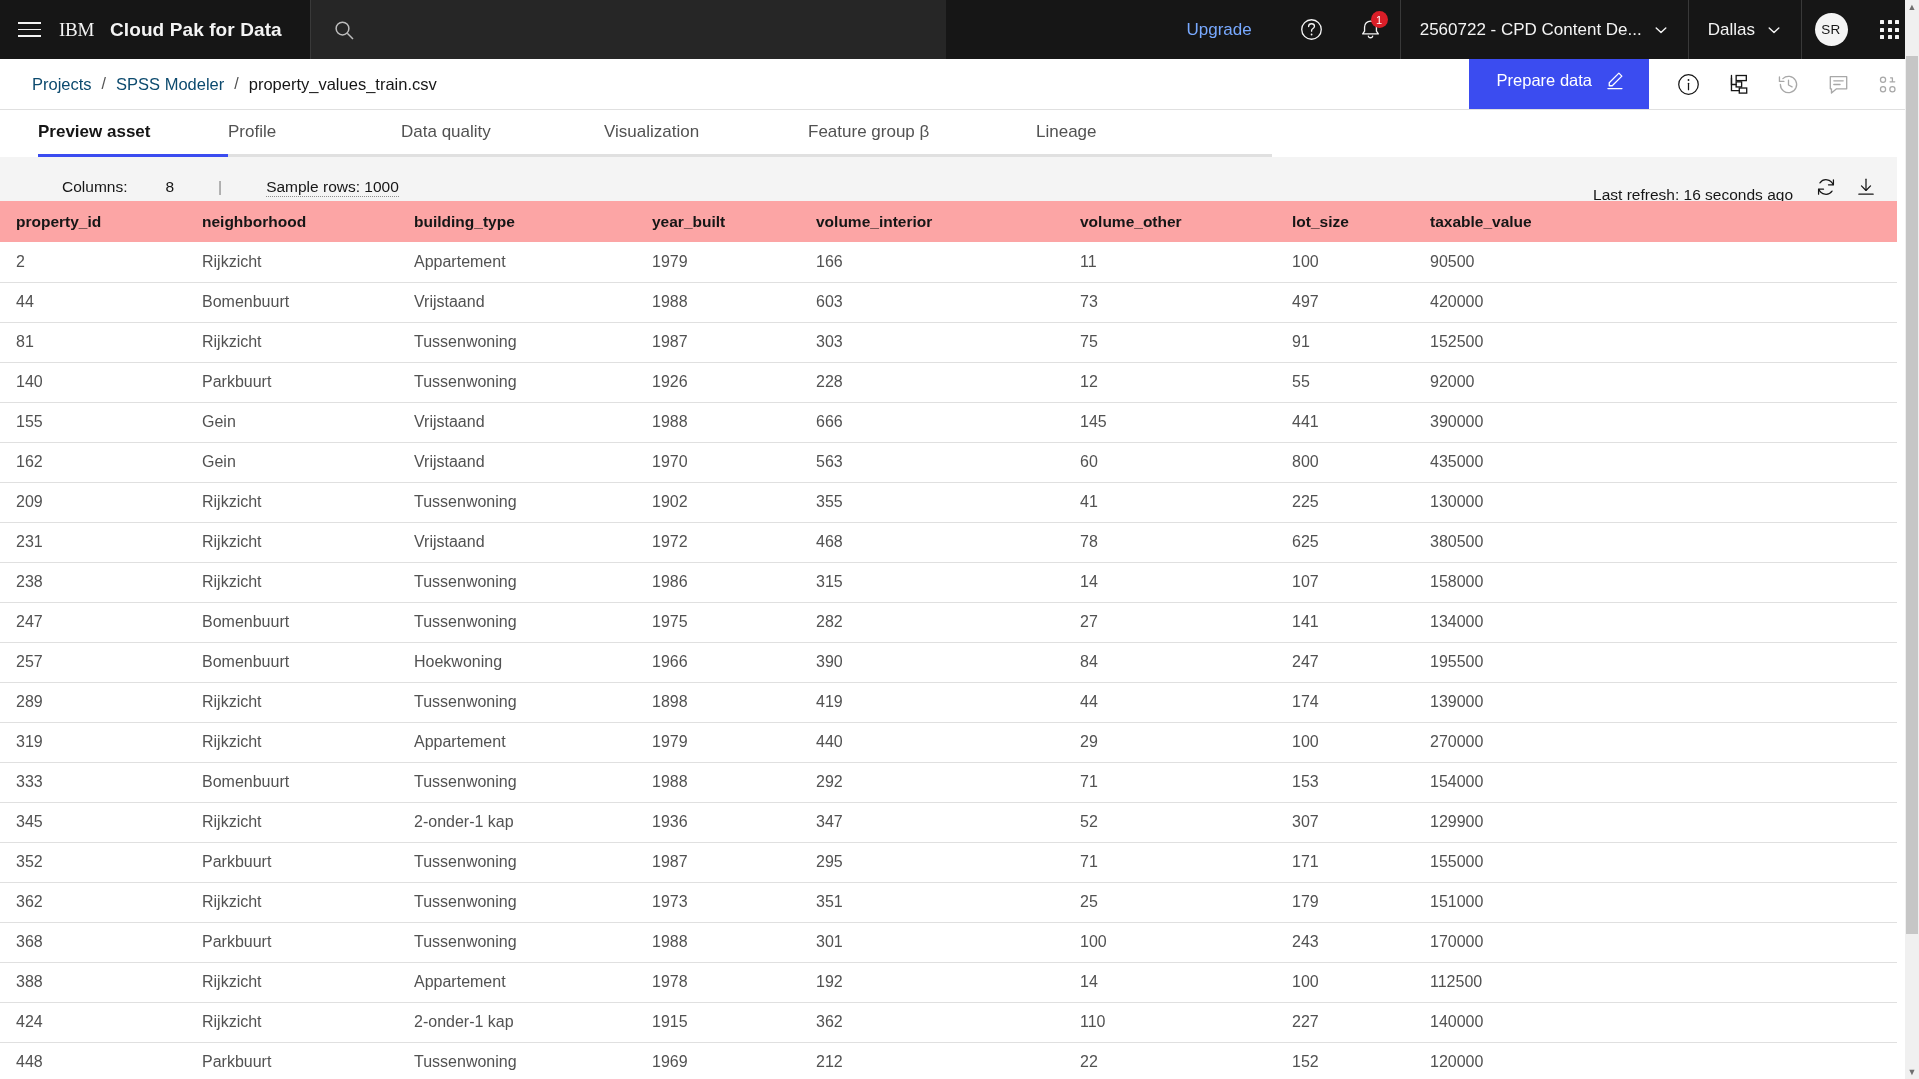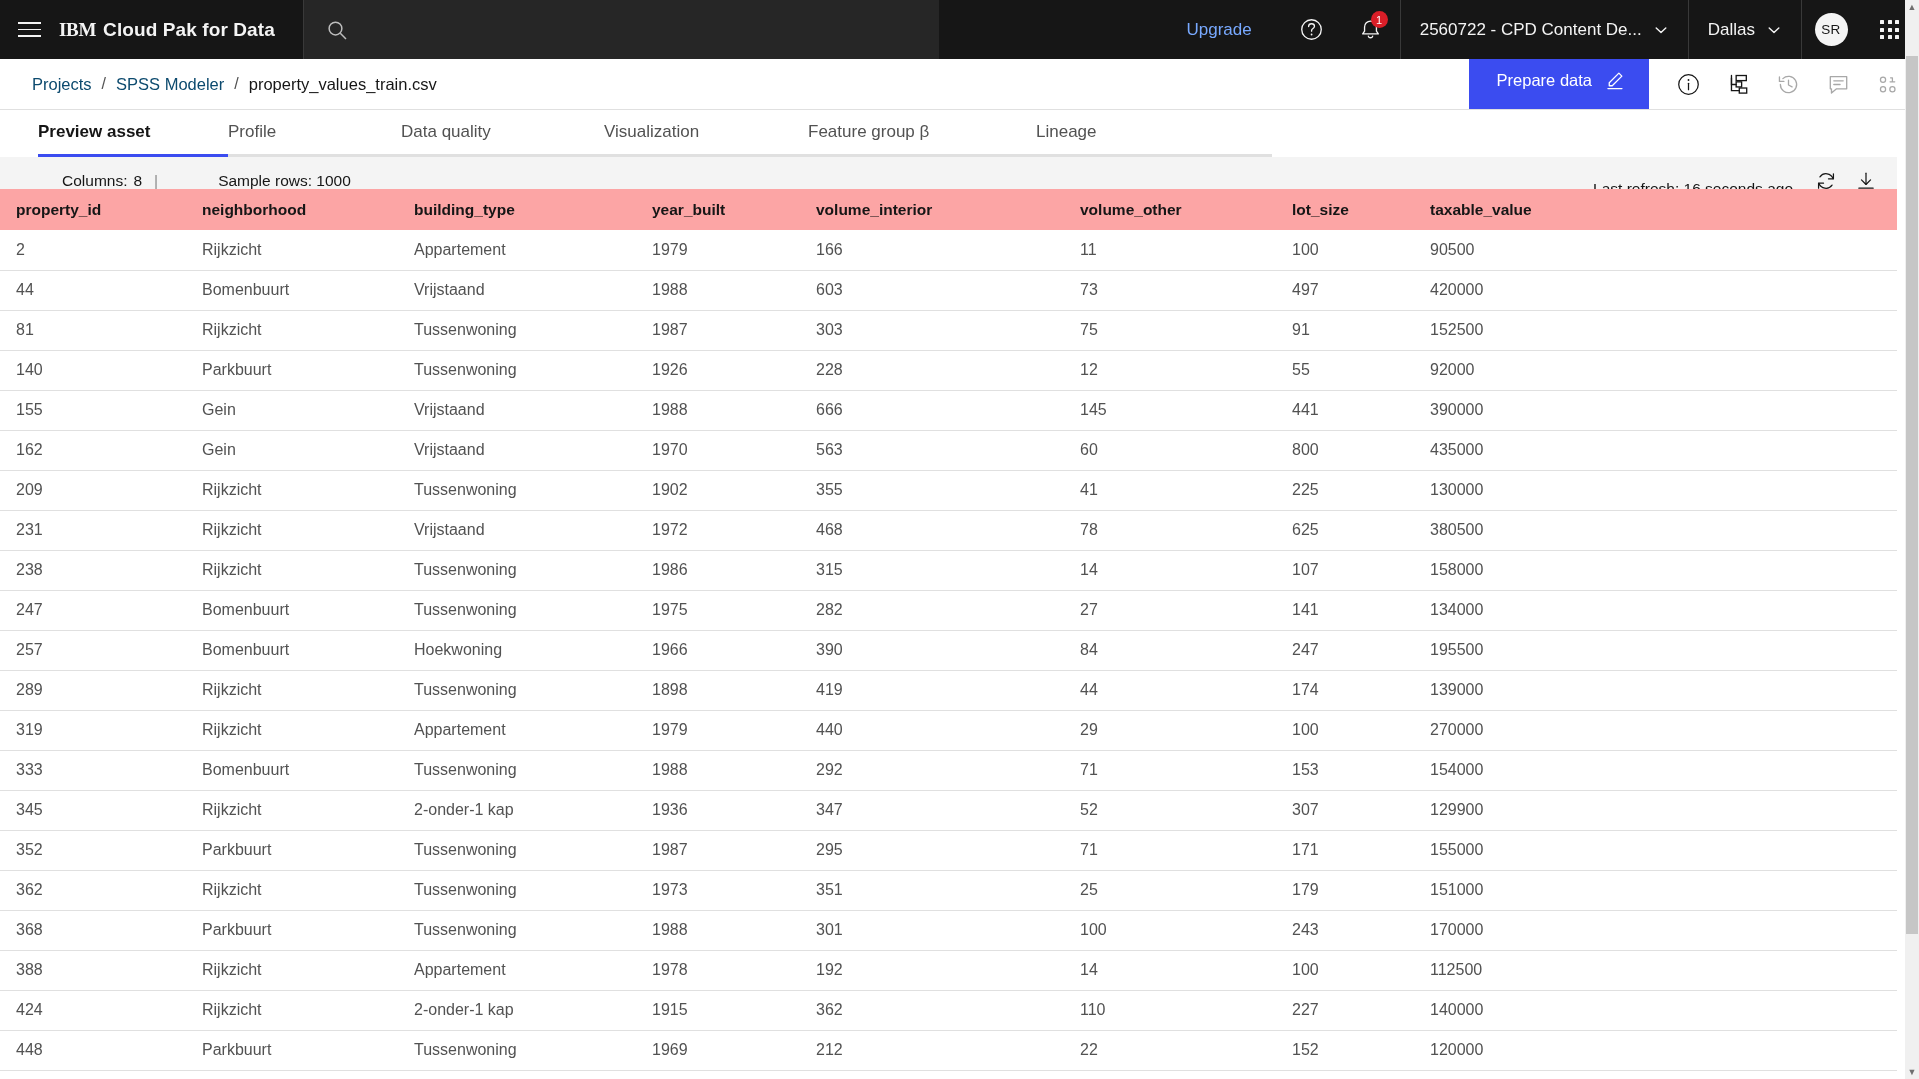--- a/index.html
+++ b/index.html
@@ -29,22 +29,22 @@
   .hamburger .bars span {
     display: block; height: 1.6px; background: #f4f4f4; margin: 5px 0;
   }
   .brand {
     display: flex; align-items: center;
     padding-right: 28px;
     font-size: 19px;
     letter-spacing: .1px;
     white-space: nowrap;
   }
-  .brand .ibm { font-weight: 700; font-family: "Liberation Serif", serif; letter-spacing: -.3px; }
-  .brand .rest { font-weight: 700; margin-left: 7px; }
+  .brand .ibm { font-weight: 400; font-family: "Liberation Serif", serif; letter-spacing: -.3px; }
+  .brand .rest { font-weight: 700; margin-left: 16px; }
   .searchwrap {
     flex: 0 0 636px;
     background: #262626;
     display: flex; align-items: center;
     padding-left: 21px;
     border-left: 1px solid #393939;
     cursor: text;
   }
   .search-icon { width: 24px; height: 24px; flex: 0 0 24px; opacity:.95; }
   .search-input {
@@ -121,32 +121,32 @@
     display: flex; align-items: center;
     font-size: 17px; color: #525252;
     border-bottom: 3px solid #e0e0e0;
     cursor: pointer; white-space: nowrap;
   }
   .tab.active { color: #161616; font-weight: 700; border-bottom-color: #3b4cf0; }
   .tabfill { flex: 1; border-bottom: 3px solid transparent; }
 
   
   .infobar {
-    height: 32px;
+    height: 44px;
     background: #f4f4f4;
     display: flex; align-items: center;
     padding: 16px 0 0 62px;
     font-size: 15.5px; color: #161616;
     margin-right: 22px;
+    gap: 32px;
   }
   .infobar .sep { margin: 0 12px; color: #8d8d8d; }
   .sample-rows {
     border-bottom: 1px dotted #8d8d8d;
     cursor: pointer;
-    margin-left: 48px;
   }
   .info-right { margin-left: auto; display: flex; align-items: flex-end; gap: 6px; padding-right: 14px; }
   .info-right .lbl { font-size: 15.5px; color: #161616; margin-right: 10px; white-space: nowrap; }
   .iconbtn-sm { width: 34px; height: 34px; display:flex; align-items:center; justify-content:center; cursor:pointer; color:#161616; }
 
   
   .tablearea { position: relative; background: #fff; height: 835px; }
   table { border-collapse: collapse; width: 1897px; table-layout: fixed; }
   thead th {
     background: #fca5a5;

